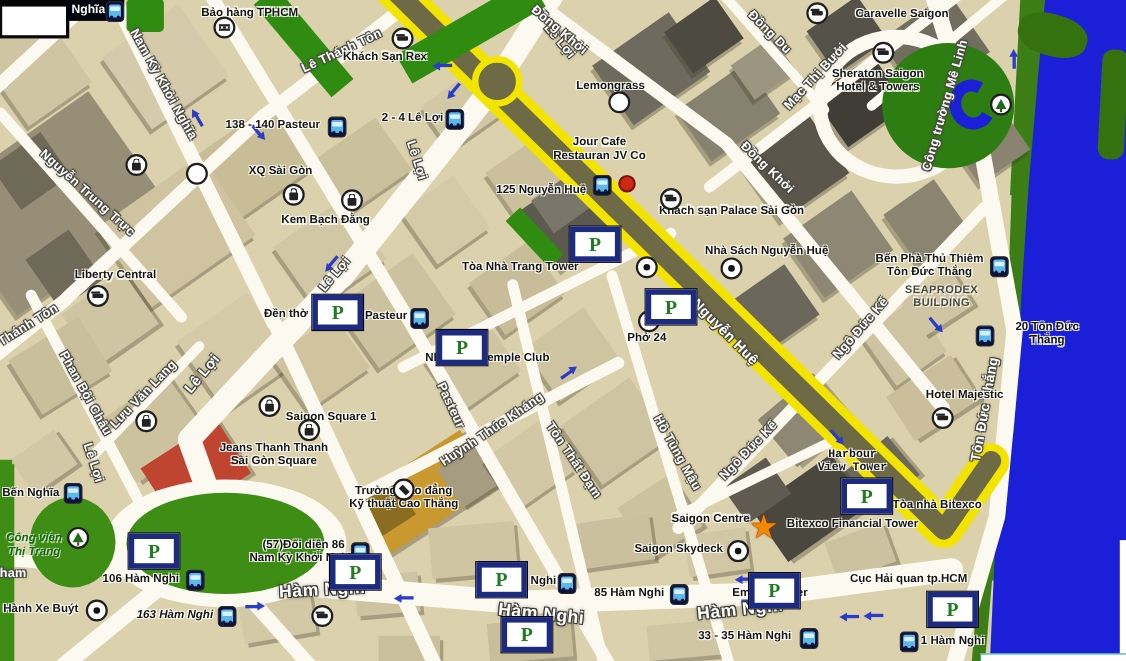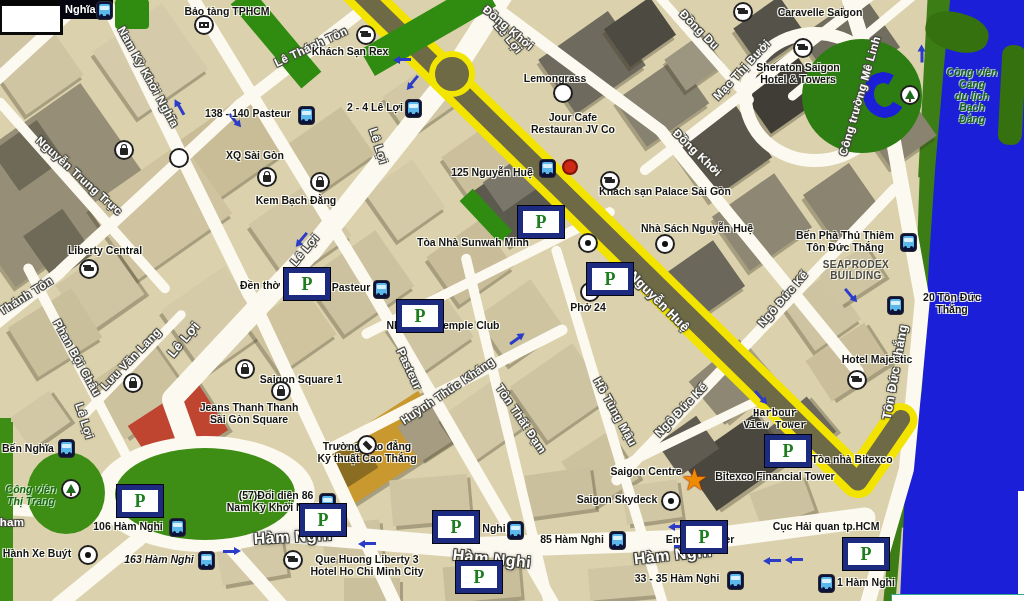--- a/index.html
+++ b/index.html
@@ -214,74 +214,70 @@
     <div class="lb s-st" style="left: 448px; top: 391px; transform: translate(-50%, -50%) rotate(-34deg);">Huỳnh Thúc Kháng</div>
     <div class="lb s-st" style="left: 521px; top: 419px; transform: translate(-50%, -50%) rotate(56deg);">Tôn Thất Đạm</div>
     <div class="lb s-st" style="left: 615px; top: 412px; transform: translate(-50%, -50%) rotate(61deg);">Hồ Tùng Mậu</div>
     <div class="lb s-st" style="left: 783px; top: 299px; transform: translate(-50%, -50%) rotate(-49deg);">Ngô Đức Kế</div>
     <div class="lb s-st" style="left: 681px; top: 410px; transform: translate(-50%, -50%) rotate(-46deg);">Ngô Đức Kế</div>
     <div class="lb s-st" style="left: 659px; top: 302px; font-size: 13px; transform: translate(-50%, -50%) rotate(45deg);">Nguyễn Huệ</div>
     <div class="lb s-st" style="left: 12px; top: 522px; transform: translate(-50%, -50%) rotate(0deg);">ham</div>
     <div class="lb s-big" style="left: 293px; top: 537px; transform: translate(-50%, -50%) rotate(-3deg);">Hàm Nghi</div>
     <div class="lb s-big" style="left: 492px; top: 559px; transform: translate(-50%, -50%) rotate(6deg);">Hàm Nghi</div>
     <div class="lb s-big" style="left: 673px; top: 555px; transform: translate(-50%, -50%) rotate(-6deg);">Hàm Nghi</div>
-    <div class="lb s-poi" style="left: 227px; top: 12px; transform: translate(-50%, -50%) rotate(0deg);">Bảo tàng TPHCM</div>
+    <div class="lb s-poi" style="left: 227px; top: 12px; transform: translate(-50%, -50%) rotate(0deg);">Bảo hàng TPHCM</div>
     <div class="lb s-poi" style="left: 350px; top: 52px; transform: translate(-50%, -50%) rotate(0deg);">Khách Sạn Rex</div>
     <div class="lb s-poi" style="left: 375px; top: 108px; transform: translate(-50%, -50%) rotate(0deg);">2 - 4 Lê Lợi</div>
     <div class="lb s-poi" style="left: 248px; top: 114px; transform: translate(-50%, -50%) rotate(0deg);">138 - 140 Pasteur</div>
     <div class="lb s-poi" style="left: 255px; top: 156px; transform: translate(-50%, -50%) rotate(0deg);">XQ Sài Gòn</div>
     <div class="lb s-poi" style="left: 296px; top: 201px; transform: translate(-50%, -50%) rotate(0deg);">Kem Bạch Đằng</div>
     <div class="lb s-poi" style="left: 492px; top: 173px; transform: translate(-50%, -50%) rotate(0deg);">125 Nguyễn Huệ</div>
     <div class="lb s-poi" style="left: 555px; top: 79px; transform: translate(-50%, -50%) rotate(0deg);">Lemongrass</div>
-    <div class="lb s-poi" style="left: 545px; top: 124px; transform: translate(-50%, -50%) rotate(0deg); margin-left: 28px;">Jour Cafe
+    <div class="lb s-poi" style="left: 545px; top: 136px; transform: translate(-50%, -50%) rotate(0deg);">Jour Cafe
 Restauran JV Co</div>
     <div class="lb s-poi" style="left: 820px; top: 13px; transform: translate(-50%, -50%) rotate(0deg);">Caravelle Saigon</div>
     <div class="lb s-poi" style="left: 798px; top: 74px; transform: translate(-50%, -50%) rotate(0deg);">Sheraton Saigon
 Hotel &amp; Towers</div>
     <div class="lb s-poi" style="left: 665px; top: 192px; transform: translate(-50%, -50%) rotate(0deg);">Khách sạn Palace Sài Gòn</div>
     <div class="lb s-poi" style="left: 697px; top: 229px; transform: translate(-50%, -50%) rotate(0deg);">Nhà Sách Nguyễn Huệ</div>
     <div class="lb s-poi" style="left: 845px; top: 242px; transform: translate(-50%, -50%) rotate(0deg);">Bến Phà Thủ Thiêm
 Tôn Đức Thắng</div>
     <div class="lb s-poi2" style="left: 856px; top: 270px; transform: translate(-50%, -50%) rotate(0deg);">SEAPRODEX
 BUILDING</div>
     <div class="lb s-poi" style="left: 952px; top: 304px; transform: translate(-50%, -50%) rotate(0deg);">20 Tôn Đức Thắng</div>
     <div class="lb s-poi" style="left: 841px; top: 360px; transform: translate(-50%, -50%) rotate(0deg); margin-left: 36px;">Hotel Majestic</div>
-    <div class="lb s-poi" style="left: 473px; top: 243px; transform: translate(-50%, -50%) rotate(0deg);">Tòa Nhà Sunwah Minh</div>
+    <div class="lb s-poi" style="left: 473px; top: 243px; transform: translate(-50%, -50%) rotate(0deg);">Tòa Nhà Trang Tower</div>
     <div class="lb s-poi" style="left: 443px; top: 326px; transform: translate(-50%, -50%) rotate(0deg);">Nhà hàng Temple Club</div>
     <div class="lb s-poi" style="left: 588px; top: 308px; transform: translate(-50%, -50%) rotate(0deg);">Phở 24</div>
     <div class="lb s-poi" style="left: 260px; top: 286px; transform: translate(-50%, -50%) rotate(0deg);">Đền thờ</div>
     <div class="lb s-poi" style="left: 351px; top: 288px; transform: translate(-50%, -50%) rotate(0deg);">Pasteur</div>
     <div class="lb s-poi" style="left: 301px; top: 368px; transform: translate(-50%, -50%) rotate(0deg); margin-top: 12px;">Saigon Square 1</div>
     <div class="lb s-poi" style="left: 105px; top: 251px; transform: translate(-50%, -50%) rotate(0deg);">Liberty Central</div>
     <div class="lb s-poi" style="left: 249px; top: 414px; transform: translate(-50%, -50%) rotate(0deg);">Jeans Thanh Thanh
 Sài Gòn Square</div>
     <div class="lb s-poi" style="left: 28px; top: 449px; transform: translate(-50%, -50%) rotate(0deg);">Bến Nghĩa</div>
     <div class="lb s-poi" style="left: 37px; top: 554px; transform: translate(-50%, -50%) rotate(0deg);">Hành Xe Buýt</div>
     <div class="lb s-poi" style="left: 128px; top: 527px; transform: translate(-50%, -50%) rotate(0deg);">106 Hàm Nghi</div>
     <div class="lb s-poi" style="left: 159px; top: 560px; transform: translate(-50%, -50%) rotate(0deg); font-style: italic;">163 Hàm Nghi</div>
     <div class="lb s-poi" style="left: 276px; top: 502px; transform: translate(-50%, -50%) rotate(0deg);">(57)Đối diện 86
 Nam Kỳ Khởi Nghĩa</div>
     <div class="lb s-poi" style="left: 367px; top: 453px; transform: translate(-50%, -50%) rotate(0deg);">Trường Cao đẳng
 Kỹ thuật Cao Thắng</div>
-    <div class="lb s-poi" style="left: 367px; top: 566px; transform: translate(-50%, -50%) rotate(0deg);">Que Huong Liberty 3
-Hotel Ho Chi Minh City</div>
     <div class="lb s-poi" style="left: 494px; top: 529px; transform: translate(-50%, -50%) rotate(0deg);">Nghi</div>
     <div class="lb s-poi" style="left: 572px; top: 540px; transform: translate(-50%, -50%) rotate(0deg);">85 Hàm Nghi</div>
     <div class="lb s-poi" style="left: 677px; top: 579px; transform: translate(-50%, -50%) rotate(0deg);">33 - 35 Hàm Nghi</div>
     <div class="lb s-poi" style="left: 866px; top: 583px; transform: translate(-50%, -50%) rotate(0deg);">1 Hàm Nghi</div>
     <div class="lb s-poi" style="left: 826px; top: 527px; transform: translate(-50%, -50%) rotate(0deg);">Cục Hải quan tp.HCM</div>
     <div class="lb s-poi" style="left: 700px; top: 540px; transform: translate(-50%, -50%) rotate(0deg);">Empire Tower</div>
     <div class="lb s-poi" style="left: 646px; top: 472px; transform: translate(-50%, -50%) rotate(0deg);">Saigon Centre</div>
     <div class="lb s-poi" style="left: 617px; top: 500px; transform: translate(-50%, -50%) rotate(0deg);">Saigon Skydeck</div>
     <div class="lb s-poi" style="left: 775px; top: 477px; transform: translate(-50%, -50%) rotate(0deg);">Bitexco Financial Tower</div>
     <div class="lb s-poi" style="left: 852px; top: 460px; transform: translate(-50%, -50%) rotate(0deg);">Tòa nhà Bitexco</div>
     <div class="lb s-poi" style="left: 775px; top: 420px; transform: translate(-50%, -50%) rotate(0deg); font-family: Liberation Mono, monospace;">Harbour
 View Tower</div>
-    <div class="lb s-grn" style="left: 972px; top: 96px; transform: translate(-50%, -50%) rotate(0deg);">Công viên Cảng
-du lịch Bạch Đằng</div>
     <div class="lb s-grn" style="left: 31px; top: 496px; transform: translate(-50%, -50%) rotate(0deg); text-align: center;">Công viên
 Thị Trang</div>
     <div class="pill" style="left: 60px; top: -0.5px;">Nghĩa</div>
     <div class="bus" style="left: 95.5px; top: 0.5px; width: 17px; height: 19px;">
       <i></i>
     </div>
     <div class="bus" style="left: 297.5px; top: 105.5px; width: 17px; height: 19px;">
       <i></i>
     </div>
     <div class="bus" style="left: 404.5px; top: 98.5px; width: 17px; height: 19px;">

